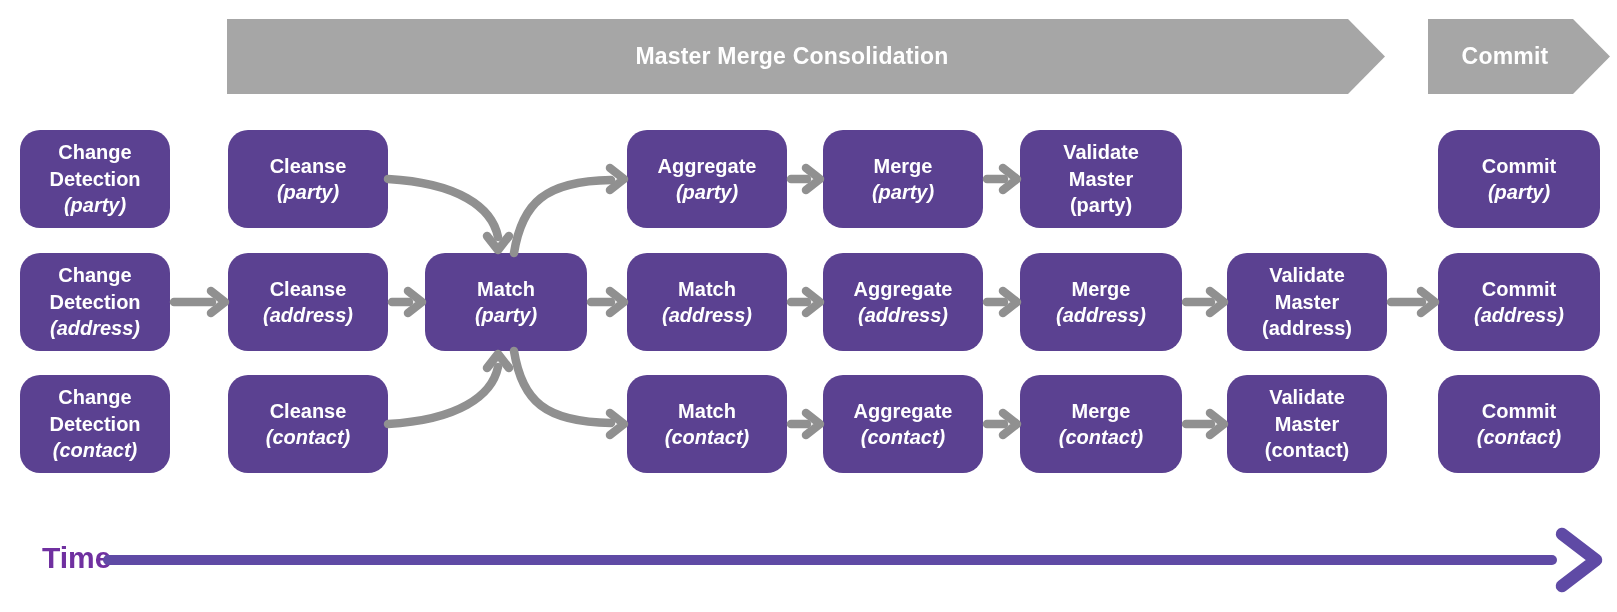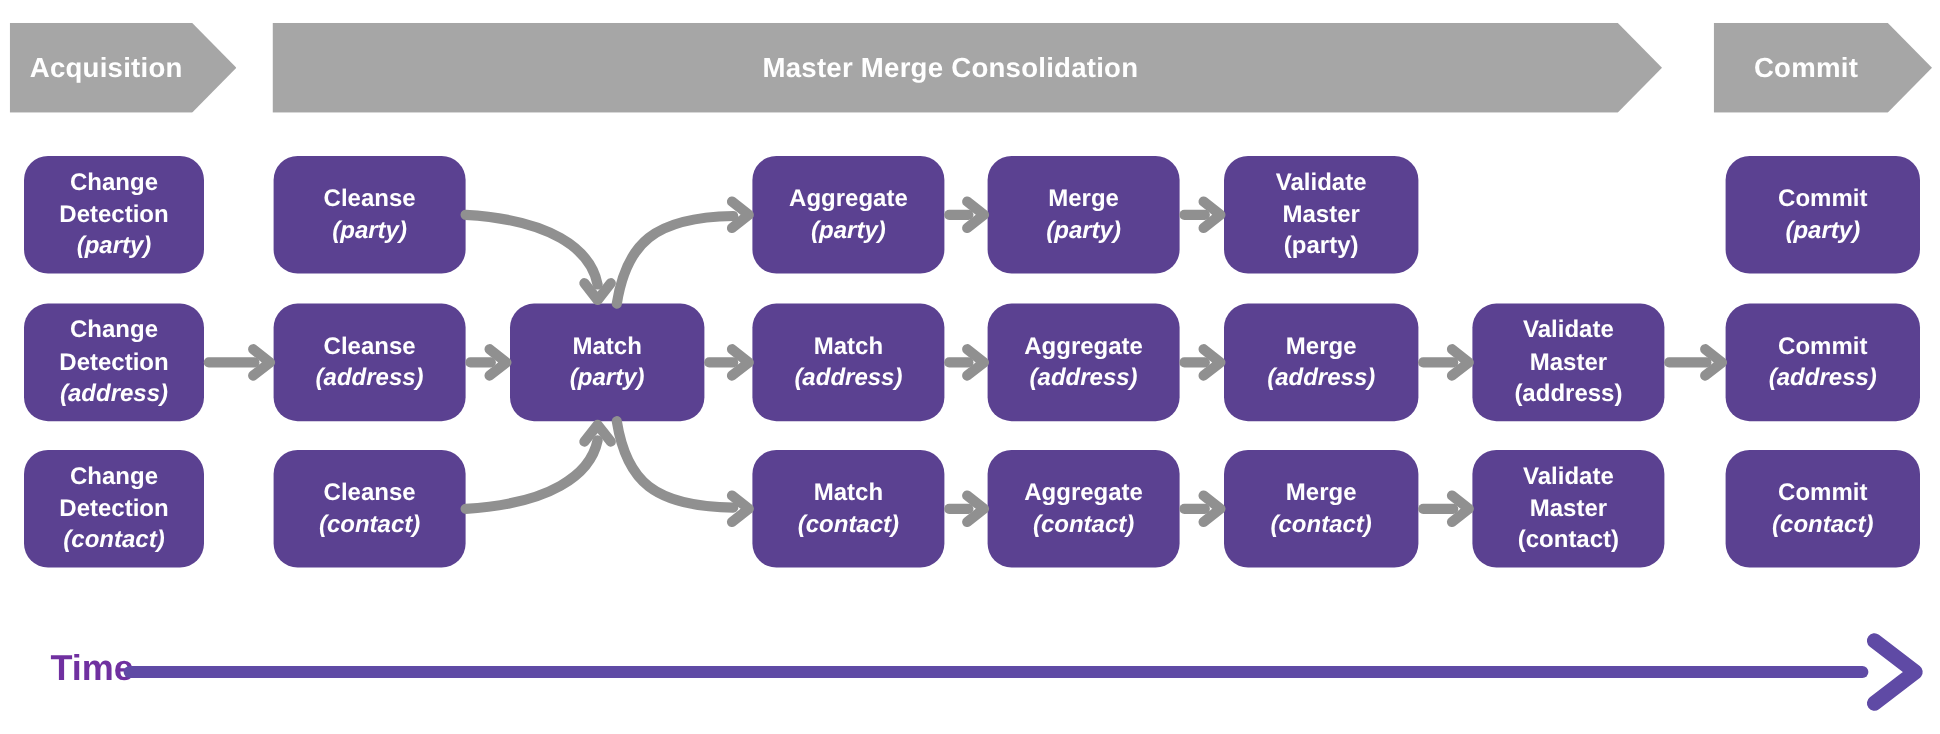--- a/index.html
+++ b/index.html
@@ -29,21 +29,20 @@
   .time-label {
     position:absolute; left:42px; top:541px;
     font-weight:bold; font-size:30px; color:var(--tl-text,#7030a0);
   }
 </style>
 </head>
 <body>
 
 <div class="canvas" style="--bg: #ffffff; --node: #5b4191; --node-text: #ffffff; --banner: #a6a6a6; --banner-text: #ffffff; --tl-text: #7030a0;">
 
-  <div class="banner" style="left:8px; width:189px;">Acquisition</div>
 
   <div class="banner" style="left:227px; width:1158px;">Master Merge Consolidation</div>
 
   <div class="banner" style="left:1428px; width:182px;">Commit</div>
 
   <div id="nodes">
       <div class="node" style="left: 20px; top: 130px; width: 150px; height: 98px;">
         <span class="node-title">Change
 Detection</span>
         <span class="node-qual italic">(party)</span>

